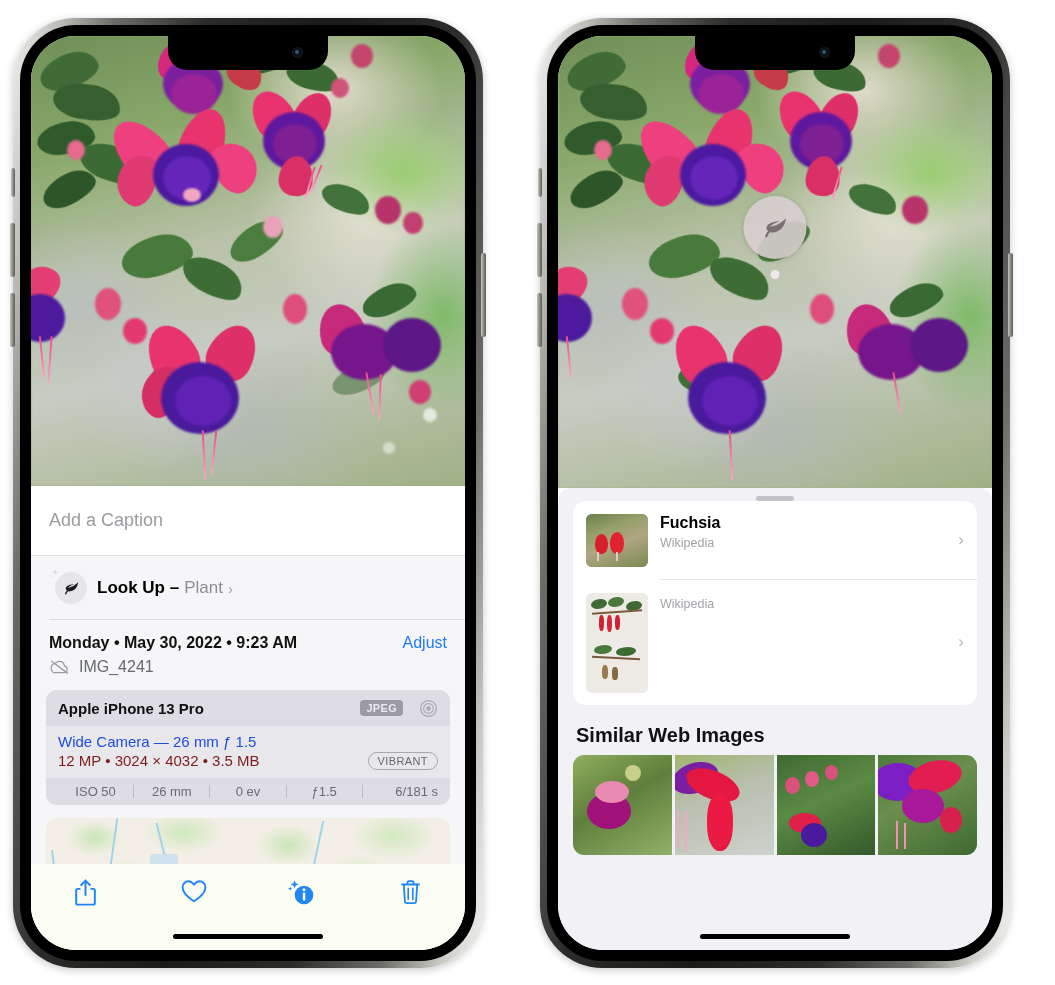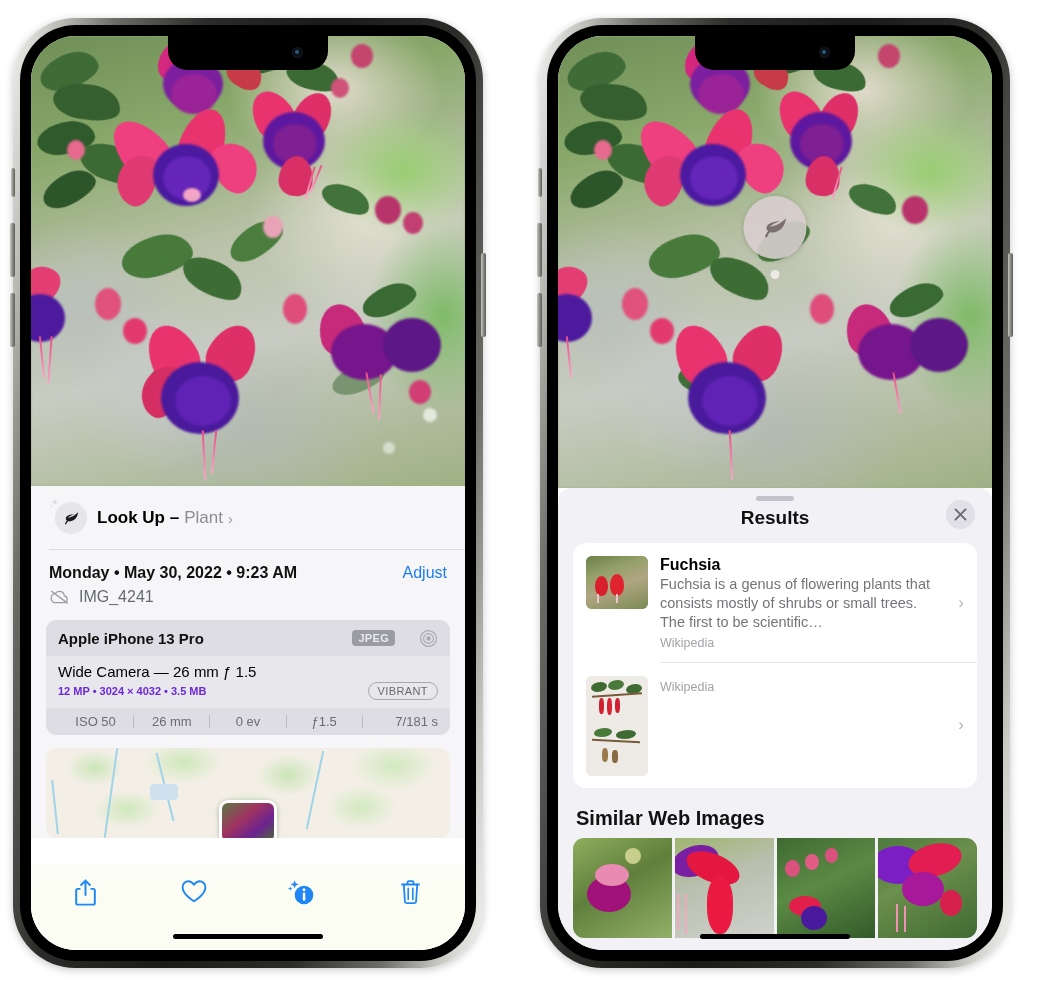--- a/index.html
+++ b/index.html
@@ -188,37 +188,37 @@
     background:#e4e4e9;
     border-radius:11px;
     overflow:hidden;
   }
   .cam-head{
     display:flex; align-items:center; justify-content:space-between;
     padding:9px 12px 8px 12px;
     background:#dddde3;
   }
   .cam-model{ font-size:15px; font-weight:bold; color:#111; }
-  .cam-head-right{ display:flex; align-items:center; gap:24px; }
+  .cam-head-right{ display:flex; align-items:center; gap:16px; }
   .jpeg-badge{
     background:#9b9ba3; color:#e9e9ee;
     font-size:11px; font-weight:bold;
     padding:2px 6px; border-radius:4px;
     letter-spacing:.3px;
   }
   .cam-body{
     padding:7px 12px 8px 12px;
     background:#e7e7ec;
   }
-  .cam-line1{ font-size:15px; color:#000000; }
+  .cam-line1{ font-size:15px; color:#1d4ed8; }
   .cam-line2{
     display:flex;align-items:center;justify-content:space-between;
     margin-top:2px;
   }
-  .cam-line2 span.txt{ font-size:11px; color:#6d28d9;font-weight:bold; }
+  .cam-line2 span.txt{ font-size:15px; color:#7f1d1d; }
   .vibrant{
     border:1px solid #a8a8b0; color:#68686f;
     font-size:11px; border-radius:9px;
     padding:2px 9px; letter-spacing:.4px;
   }
   .cam-foot{
     display:flex; align-items:center;
     background:#dddde3;
     padding:6px 12px;
     font-size:13px; color:#6b6b72;
@@ -444,20 +444,23 @@
         <div class="fl" style="left:352px;top:406px;width:12px;height:12px;background:rgba(255,255,255,.5);"></div>
 
         <div class="notch">
 
           <div class="notch-cam"></div>
         </div>
       </div>
 
       <div class="sheet lefty">
 
+        <div class="caption-row">
+          <span class="caption-ph">Add a Caption</span>
+        </div>
 
         <div class="info-body">
 
           <div class="lookup-row">
             <span class="lookup-icon-wrap">
               <svg class="spark" viewBox="0 0 24 24">
                 <path d="M9 1.5l1.3 3.4 3.4 1.3-3.4 1.3L9 10.9 7.7 7.5 4.3 6.2l3.4-1.3z" fill="#d9d9de"></path>
                 <path d="M3.4 9.6l.7 1.8 1.8.7-1.8.7-.7 1.8-.7-1.8-1.8-.7 1.8-.7z" fill="#e0e0e5"></path>
               </svg>
               <span class="lookup-circle">
@@ -508,21 +511,21 @@
             </div>
             <div class="cam-foot">
               <span class="cell">ISO 50</span>
               <span class="sep"></span>
               <span class="cell">26 mm</span>
               <span class="sep"></span>
               <span class="cell">0 ev</span>
               <span class="sep"></span>
               <span class="cell">ƒ1.5</span>
               <span class="sep"></span>
-              <span class="cell">7/181 s</span>
+              <span class="cell">6/181 s</span>
             </div>
           </div>
 
           <div class="map-card">
             <div class="map-bg"></div>
             <div class="map-road" style="left:64px;top:0;width:2px;height:90px;transform:rotate(8deg);"></div>
             <div class="map-road" style="left:118px;top:4px;width:2px;height:70px;transform:rotate(-14deg);"></div>
             <div class="map-road" style="left:268px;top:2px;width:2px;height:80px;transform:rotate(12deg);"></div>
             <div class="map-road" style="left:8px;top:32px;width:2px;height:54px;transform:rotate(-6deg);"></div>
             <div class="map-road" style="left:104px;top:36px;width:28px;height:16px;background:#cfe0ef;border-radius:4px;"></div>
@@ -649,43 +652,34 @@
 
         <div class="notch">
 
           <div class="notch-cam"></div>
         </div>
       </div>
 
       <div class="sheet righty">
         <div class="grabber"></div>
 
-        <div class="res-head">
-          <span class="res-title">Results</span>
-          <span class="close-btn">
-            <svg width="15" height="15" viewBox="0 0 16 16">
-              <path d="M2.6 2.6l10.8 10.8M13.4 2.6L2.6 13.4" stroke="#69696f" stroke-width="2" stroke-linecap="round"></path>
-            </svg>
-          </span>
-        </div>
 
 
         <div class="know-card">
 
           <div class="know-item">
             <span class="thumb">
               <span style="position:absolute;inset:0;background:linear-gradient(160deg,#6c7f4a,#95a06a 30%,#b0a582 55%,#7a8a52);"></span>
               <span style="position:absolute;left:9px;top:20px;width:13px;height:20px;border-radius:50% 50% 45% 45%;background:#d8202c;"></span>
               <span style="position:absolute;left:24px;top:18px;width:14px;height:22px;border-radius:50% 50% 45% 45%;background:#e0242f;"></span>
               <span style="position:absolute;left:11px;top:38px;width:2px;height:9px;background:#e8c8c8;"></span>
               <span style="position:absolute;left:30px;top:38px;width:2px;height:9px;background:#e8c8c8;"></span>
             </span>
             <span class="know-text">
               <span style="display:block" class="know-title">Fuchsia</span>
-              <span style="display:block" class="know-desc">Fuchsia is a genus of flowering plants that consists mostly of shrubs or small trees. The first to be scientific…</span>
               <span style="display:block" class="know-src">Wikipedia</span>
             </span>
             <span class="know-chev">›</span>
           </div>
 
           <div class="know-div"></div>
 
           <div class="know-item">
             <span class="thumb tall">
               <span style="position:absolute;inset:0;background:#eeebe7;"></span>

